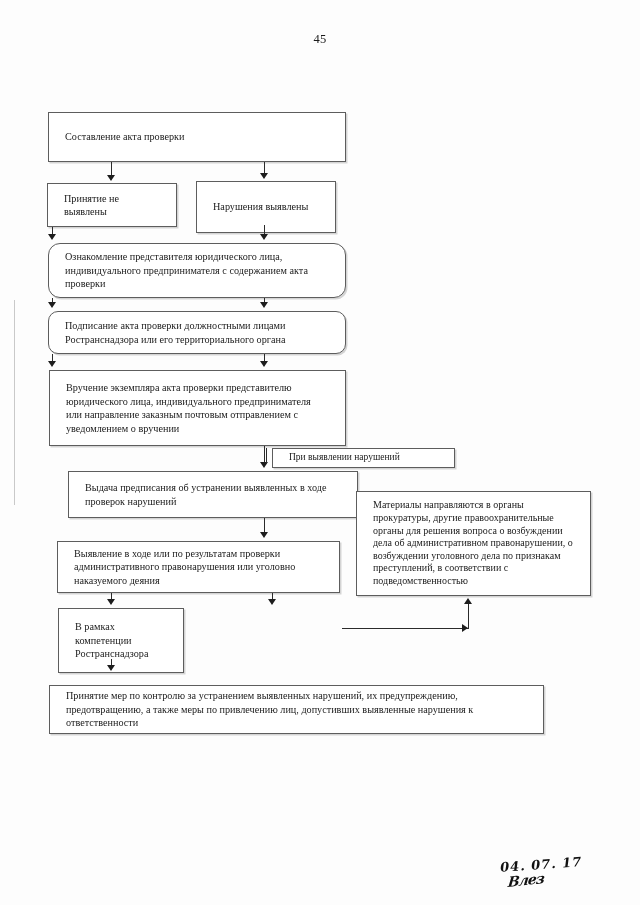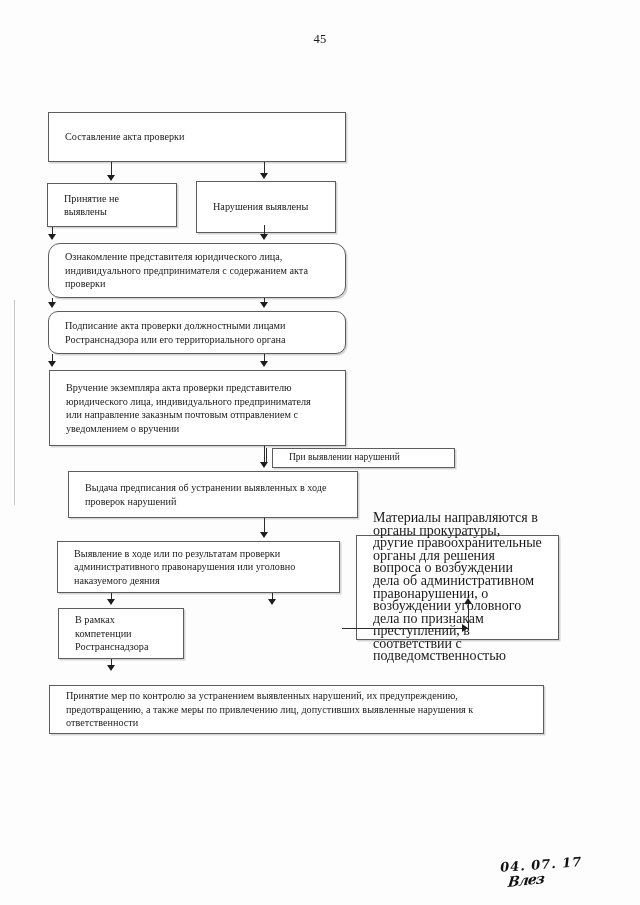--- a/index.html
+++ b/index.html
@@ -159,29 +159,29 @@
   </div>
 
   <div class="node" style="left:49px; top:370px; width:297px; height:76px;">
     <span>Вручение экземпляра акта проверки представителю юридического лица, индивидуального предпринимателя или направление заказным почтовым отправлением с уведомлением о вручении</span>
   </div>
 
   <div class="node" style="left:49px; top:471px; width:290px; height:47px;margin-left:19px;">
     <span>Выдача предписания об устранении выявленных в ходе проверок нарушений</span>
   </div>
 
-  <div class="node" style="left:356px; top:491px; width:203px; height:105px; font-size:14px; line-height:12.6px;margin-top:44px;">
+  <div class="node" style="left:356px; top:491px; width:235px; height:105px; font-size:10px; line-height:12.6px;">
     <span>Материалы направляются в органы прокуратуры, другие правоохранительные органы для решения вопроса о возбуждении дела об административном правонарушении, о возбуждении уголовного дела по признакам преступлений, в соответствии с подведомственностью</span>
   </div>
 
   <div class="node" style="left:57px; top:541px; width:283px; height:52px;">
     <span>Выявление в ходе или по результатам проверки административного правонарушения или уголовно наказуемого деяния</span>
   </div>
 
-  <div class="node" style="left:58px; top:608px; width:126px; height:51px;">
+  <div class="node" style="left:58px; top:608px; width:126px; height:65px;">
     <span>В рамках компетенции Ространснадзора</span>
   </div>
 
 
   <div class="node" style="left:49px; top:673px; width:495px; height:49px;margin-top:12px;">
     <span>Принятие мер по контролю за устранением выявленных нарушений, их предупреждению, предотвращению, а также меры по привлечению лиц, допустивших выявленные нарушения к ответственности</span>
   </div>
 
   <div class="conn vline" style="left:111px; top:162px; height:15px;"></div>
   <div class="arrow-down" style="left:107px; top:175px;"></div>

